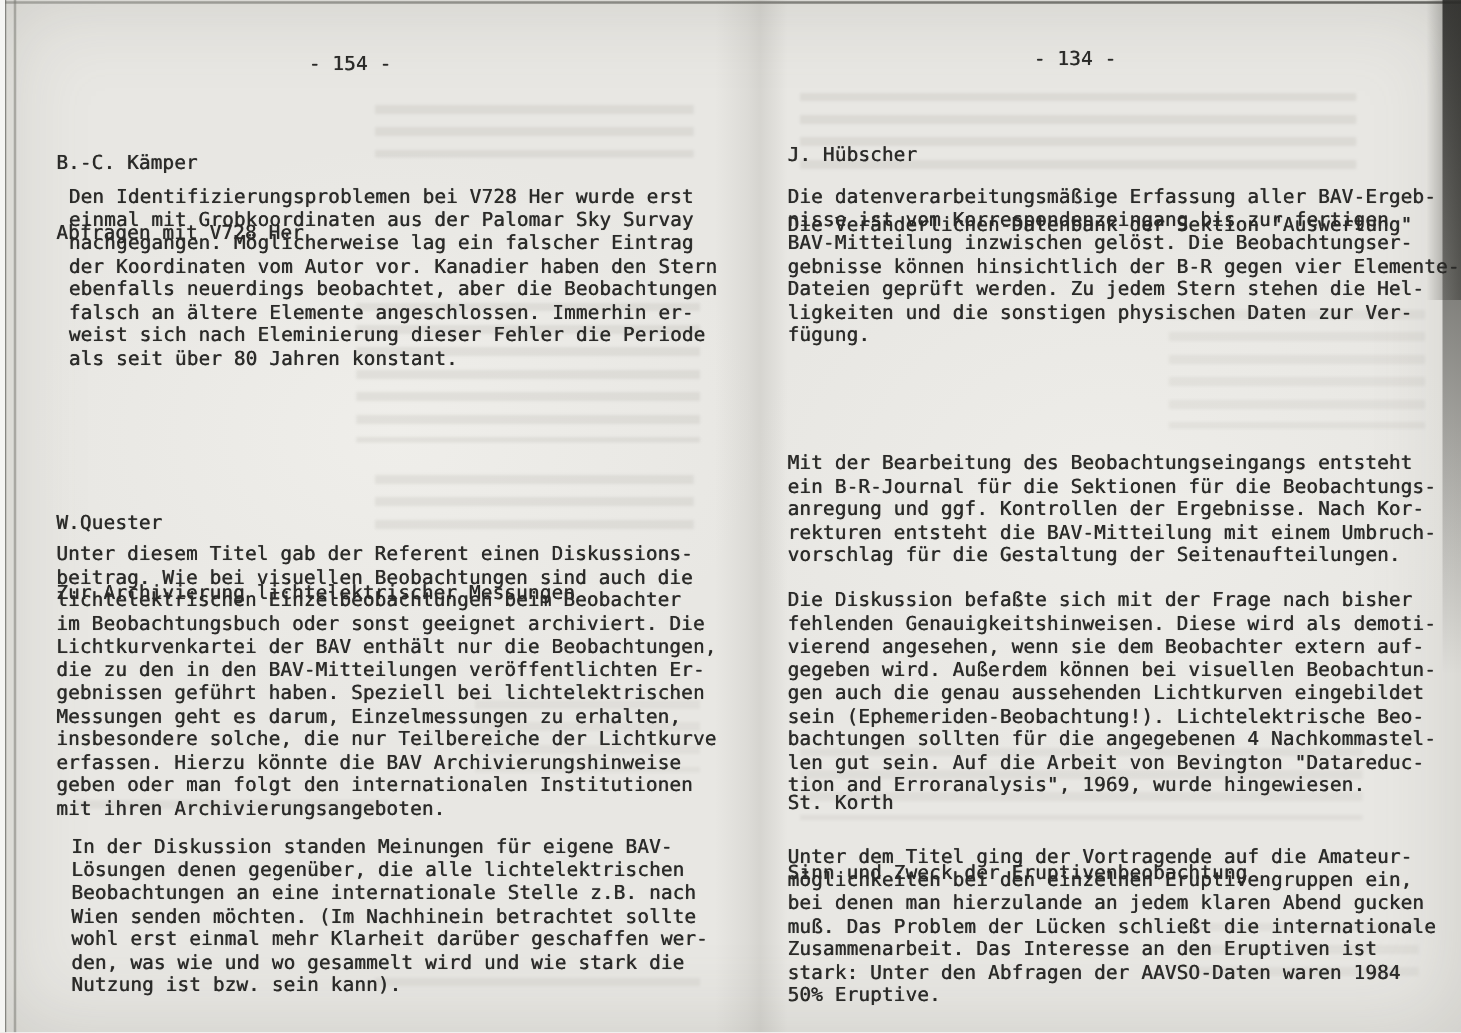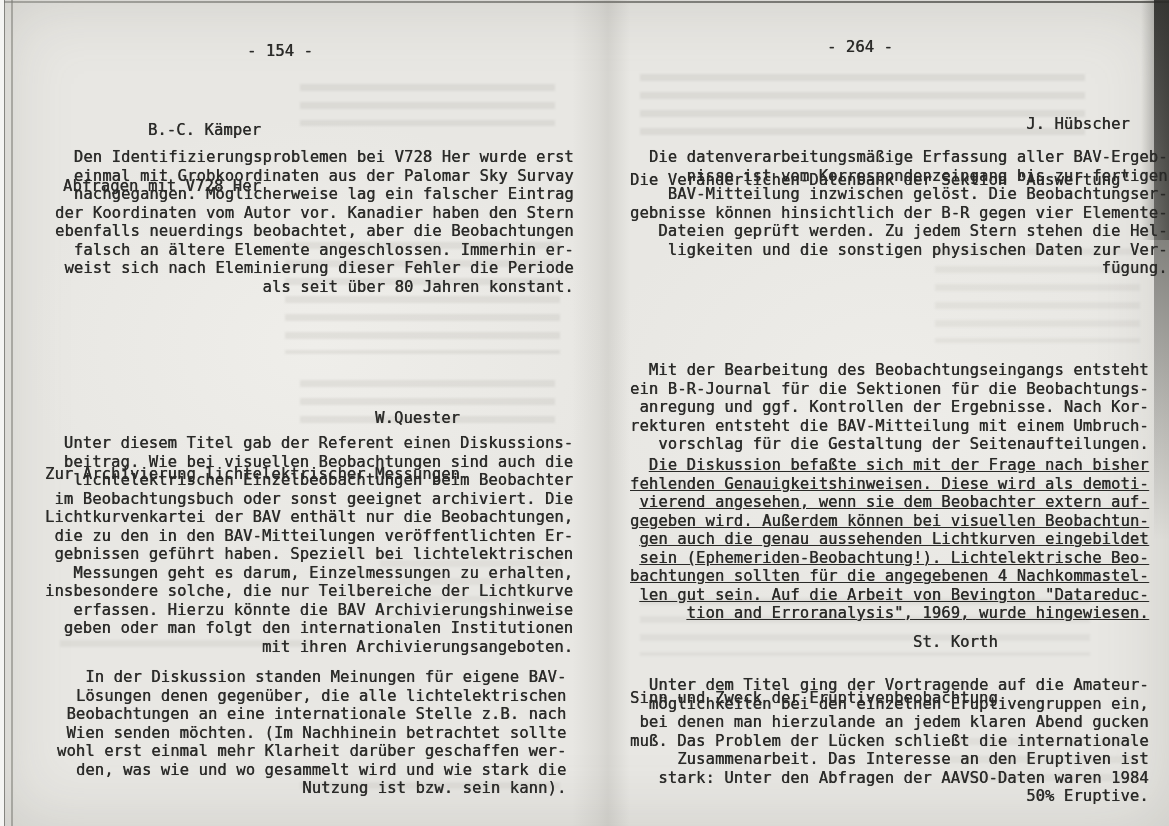--- a/index.html
+++ b/index.html
@@ -7,21 +7,21 @@
     position:relative;
     width:1169px;height:826px;
     overflow:hidden;
     background:
       radial-gradient(ellipse 420px 330px at 27% 42%, #efeeea 0%, rgba(239,238,234,0) 70%),
       radial-gradient(ellipse 420px 330px at 76% 48%, #eeede9 0%, rgba(238,237,233,0) 70%),
       linear-gradient(#e8e7e3,#e8e7e3);
     box-shadow: inset 0 0 70px rgba(110,110,102,.22);
     font-family:"DejaVu Sans Mono","Liberation Mono",monospace;
   }
-  .page{position:absolute;top:0;height:826px;text-align:right;}
+  .page{position:absolute;top:0;height:826px;}
   .page-left{left:45px;width:525px;}
   .page-right{left:630px;width:520px;}
   .t{
     position:absolute;
     font-size:15.5px;
     line-height:18.5px;
     color:#2a2a28;
     white-space:pre;
     letter-spacing:.1px;
     text-shadow:.35px 0 0 rgba(42,42,40,.8), 0 0 .7px rgba(42,42,40,.35);
@@ -68,21 +68,21 @@
   <div class="ghost" style="left:60px;top:640px;width:250px;height:16px;opacity:.45;"></div>
   <div class="ghost" style="left:300px;top:782px;width:260px;height:14px;opacity:.4;"></div>
   <div class="ghost" style="left:640px;top:74px;width:445px;height:66px;"></div>
   <div class="ghost" style="left:935px;top:248px;width:205px;height:95px;opacity:.4;"></div>
   <div class="ghost" style="left:640px;top:598px;width:450px;height:58px;opacity:.4;"></div>
   <div class="ghost" style="left:950px;top:738px;width:185px;height:52px;opacity:.35;"></div>
 
   <div class="page page-left">
     <div class="t" style="left:202px;top:42px;">- 154 -</div>
 
-    <div class="t heading" style="left:0;top:84px;margin-left:18px;">
+    <div class="t heading" style="left:0;top:84px;">
       <span class="t-line">B.-C. Kämper</span>
       <span class="t-line">Abfragen mit V728 Her</span>
     </div>
 
     <div class="t" style="left:10px;top:148px;">Den Identifizierungsproblemen bei V728 Her wurde erst
 einmal mit Grobkoordinaten aus der Palomar Sky Survay
 nachgegangen. Möglicherweise lag ein falscher Eintrag
 der Koordinaten vom Autor vor. Kanadier haben den Stern
 ebenfalls neuerdings beobachtet, aber die Beobachtungen
 falsch an ältere Elemente angeschlossen. Immerhin er-
@@ -111,21 +111,21 @@
     <div class="t" style="left:12px;top:668px;">In der Diskussion standen Meinungen für eigene BAV-
 Lösungen denen gegenüber, die alle lichtelektrischen
 Beobachtungen an eine internationale Stelle z.B. nach
 Wien senden möchten. (Im Nachhinein betrachtet sollte
 wohl erst einmal mehr Klarheit darüber geschaffen wer-
 den, was wie und wo gesammelt wird und wie stark die
 Nutzung ist bzw. sein kann).</div>
   </div>
 
   <div class="page page-right">
-    <div class="t" style="left:197px;top:38px;">- 264 -</div>
+    <div class="t" style="left:197px;top:38px;">- 134 -</div>
 
     <div class="t heading" style="left:0;top:78px;">
       <span class="t-line">J. Hübscher</span>
       <span class="t-line">Die Veränderlichen-Datenbank der Sektion "Auswertung"</span>
     </div>
 
     <div class="t" style="left:0;top:148px;">Die datenverarbeitungsmäßige Erfassung aller BAV-Ergeb-
 nisse ist vom Korrespondenzeingang bis zur fertigen
 BAV-Mitteilung inzwischen gelöst. Die Beobachtungser-
 gebnisse können hinsichtlich der B-R gegen vier Elemente-
@@ -133,21 +133,21 @@
 ligkeiten und die sonstigen physischen Daten zur Ver-
 fügung.</div>
 
 
     <div class="t" style="left:0;top:361px;">Mit der Bearbeitung des Beobachtungseingangs entsteht
 ein B-R-Journal für die Sektionen für die Beobachtungs-
 anregung und ggf. Kontrollen der Ergebnisse. Nach Kor-
 rekturen entsteht die BAV-Mitteilung mit einem Umbruch-
 vorschlag für die Gestaltung der Seitenaufteilungen.</div>
 
-    <div class="t" style="left:0;top:456px;text-decoration:underline;">Die Diskussion befaßte sich mit der Frage nach bisher
+    <div class="t" style="left:0;top:471px;">Die Diskussion befaßte sich mit der Frage nach bisher
 fehlenden Genauigkeitshinweisen. Diese wird als demoti-
 vierend angesehen, wenn sie dem Beobachter extern auf-
 gegeben wird. Außerdem können bei visuellen Beobachtun-
 gen auch die genau aussehenden Lichtkurven eingebildet
 sein (Ephemeriden-Beobachtung!). Lichtelektrische Beo-
 bachtungen sollten für die angegebenen 4 Nachkommastel-
 len gut sein. Auf die Arbeit von Bevington "Datareduc-
 tion and Erroranalysis", 1969, wurde hingewiesen.</div>
 
     <div class="t heading" style="left:0;top:596px;">

